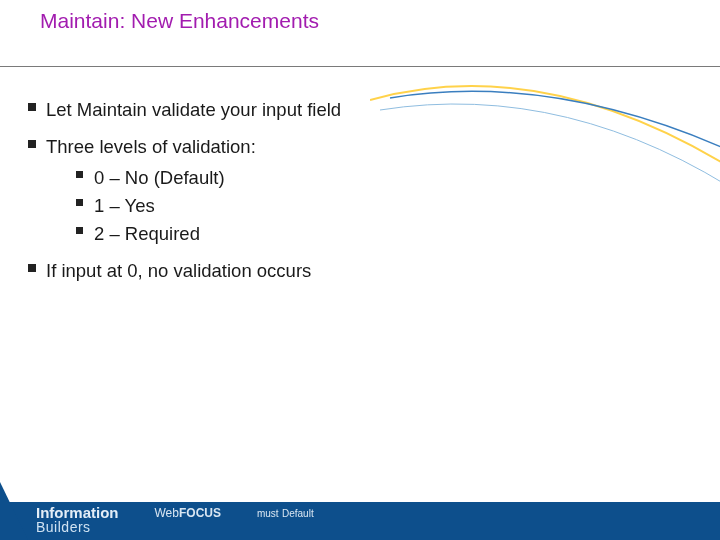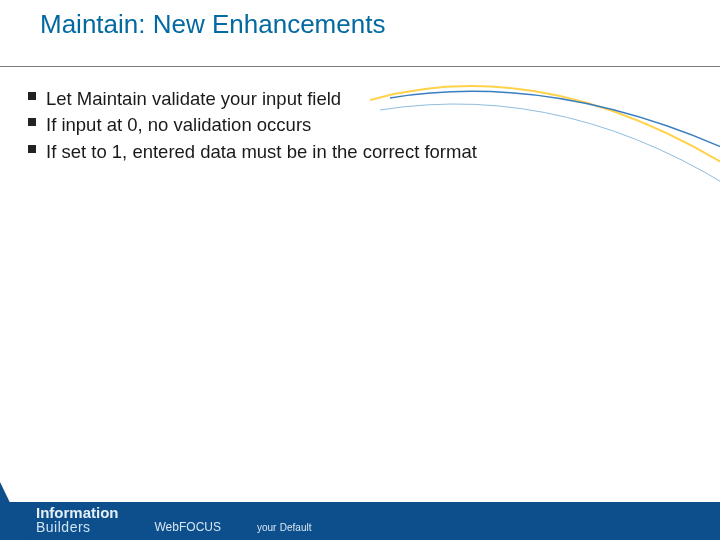--- a/index.html
+++ b/index.html
@@ -1,35 +1,35 @@
 <!DOCTYPE html>
 <html><head>
 <meta charset="utf-8">
 <style>
   html,body{margin:0;padding:0;width:720px;height:540px;overflow:hidden;background:#fff;font-family:Arial,Helvetica,sans-serif;color:#1a1a1a;position:relative}
   .slide{position:relative;width:720px;height:540px}
   .title-block{position:absolute;left:40px;top:8px}
-  .title-line{font-size:26px;line-height:1.25;color:#0369a1}
+  .title-line{font-size:21px;line-height:1.25;color:#a21caf}
   .title-rule{position:absolute;left:0;top:66px;width:720px;height:1px;background:#7a7a7a}
   .swoosh{position:absolute;top:60px;right:-30px;width:380px;height:150px;pointer-events:none}
   .body{position:absolute;left:28px;top:86px;right:28px;font-size:18.5px;line-height:1.42}
   .body ul{list-style:none;margin:0;padding:0}
-  .body>ul>li{padding-left:18px;position:relative;margin:0 0}
+  .body>ul>li{padding-left:18px;position:relative;margin:11px 0}
   .body>ul>li::before{content:"";position:absolute;left:0;top:6px;width:8px;height:8px;background:#222}
   .sub{margin:4px 0 6px 30px!important}
   .sub>li{padding-left:18px;position:relative;margin:2px 0}
   .sub>li::before{content:"";position:absolute;left:0;top:6px;width:7px;height:7px;background:#222}
   .footer{position:absolute;left:0;bottom:0;width:720px;height:58px}
   .footer-band{position:absolute;left:0;bottom:0;width:720px;height:38px;background:#0d4f8c}
   .footer-slash{position:absolute;left:0;bottom:0;width:0;height:0;border-bottom:58px solid #0d4f8c;border-right:28px solid transparent}
-  .footer-brands{position:absolute;left:36px;bottom:6px;color:#e4eef7;font-size:12px;display:flex;align-items:flex-end;gap:36px}
+  .footer-brands{position:absolute;left:36px;bottom:6px;color:#e4eef7;font-size:12px;display:flex;gap:36px}
   .brand-ib{font-size:15px;font-weight:bold;line-height:.95}
   .brand-ib small{display:block;font-weight:normal;font-size:14px;letter-spacing:.5px;color:#cfe2f2}
   .brand-wf{font-size:12px;color:#d9e6f2}
-  .brand-wf b{font-weight:normal}
+  .brand-wf b{font-weight:bold}
   .brand-iway{font-size:12px;font-weight:bold;color:#d9e6f2}
   .brand-iway span{font-weight:normal;font-size:10px}
 </style>
 </head>
 <body>
 
 <div class="slide">
 
   <div class="title-block">
     <div class="title-line">Maintain: New Enhancements</div>
@@ -38,35 +38,42 @@
 
   <svg class="swoosh" viewBox="0 0 380 150">
     <path d="M0,40 Q180,-10 380,120" fill="none" stroke="#ffd24a" stroke-width="2"></path>
     <path d="M20,38 Q190,10 380,100" fill="none" stroke="#3a7ebf" stroke-width="1.5"></path>
     <path d="M10,50 Q200,20 380,140" fill="none" stroke="#8fbde0" stroke-width="1"></path>
   </svg>
 
   <div class="body">
     <ul>
       <li>Let Maintain validate your input field</li>
+      <li>
+        <span>Three levels of validation:</span>
+        <ul class="sub">
+          <li>0 – No (Default)</li>
+          <li>1 – Yes</li>
+          <li>2 – Required</li>
+        </ul>
+      </li>
       <li>If input at 0, no validation occurs</li>
-      <li>If set to 1, entered data must be in the correct format</li>
     </ul>
   </div>
 
   <div class="footer">
     <div class="footer-band"></div>
     <div class="footer-slash"></div>
     <div class="footer-brands">
       <div class="brand-ib">
         <span>Information</span>
         <small>Builders</small>
       </div>
       <div class="brand-wf">
         <span>Web</span><b>FOCUS</b>
       </div>
       <div class="brand-iway">
-        <span>your</span> <span>Default</span>
+        <span>must</span> <span>Default</span>
       </div>
     </div>
   </div>
 
 </div>
 
 </body></html>

